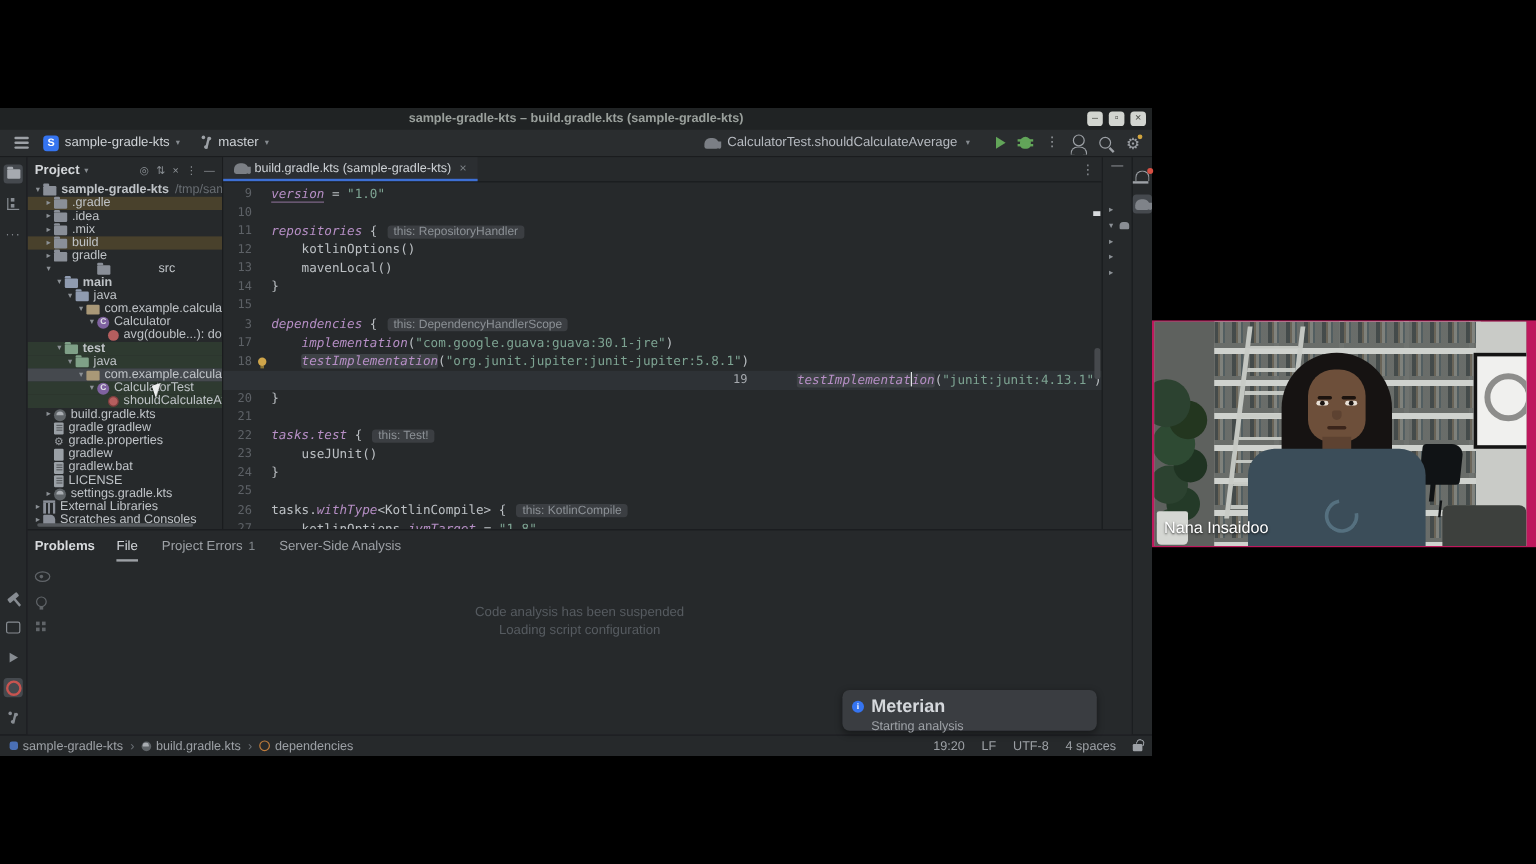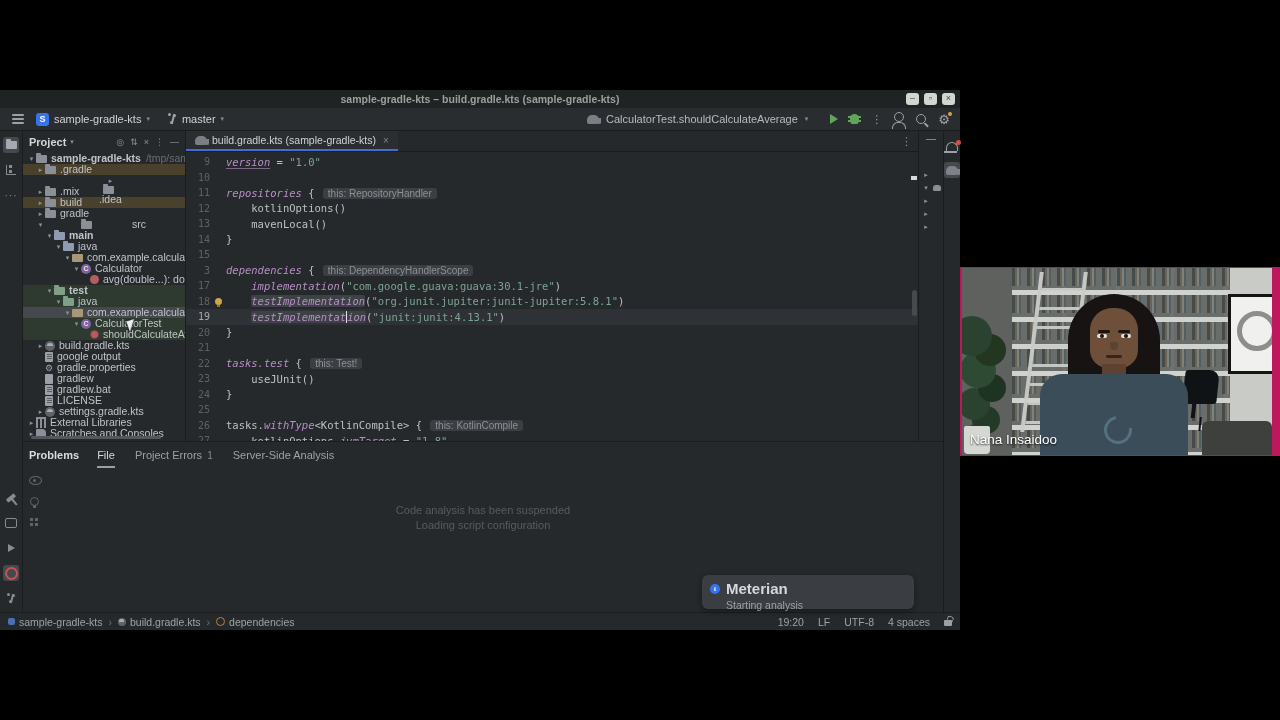--- a/index.html
+++ b/index.html
@@ -107,21 +107,21 @@
   
   .editor-col{flex:1;display:flex;flex-direction:column;min-width:0;position:relative;}
   .tabbar{height:20px;border-bottom:1px solid #1a1c1e;display:flex;align-items:stretch;flex:none;background:#26292b;}
   .tab{display:flex;align-items:center;gap:5px;padding:0 9px;font-size:10.5px;color:#ced2d6;
        background:#2b2e31;border-bottom:2px solid #3d6fd4;box-sizing:border-box;}
   .tab .close{color:#7d8287;font-size:10px;margin-left:2px;}
   .tab-kebab{margin-left:auto;color:#8b9095;font-size:11px;align-self:center;padding-right:6px;}
   .code{flex:1;position:relative;font-family:"DejaVu Sans Mono","Liberation Mono",monospace;
         font-size:10.5px;padding-top:2px;overflow:hidden;}
   .cline{display:flex;height:15.5px;align-items:center;}
-  .cline.current{background:#2e3236;}
+  .cline.current{background:#2e3236;justify-content:flex-end;}
   .cline.current .gut{color:#a6aaaf;}
   .gut{width:24px;text-align:right;color:#5d6166;flex:none;font-size:10px;}
   .bulbcol{width:16px;flex:none;display:flex;justify-content:center;}
   .bulb{width:7px;height:7px;border-radius:50%;background:#cfa54a;position:relative;}
   .bulb::after{content:"";position:absolute;left:2px;top:7px;width:3px;height:2px;background:#8a7434;}
   .ltext{white-space:pre;color:#bcc0c4;}
   .tok-p{color:#bcc0c4;}
   .tok-kw{color:#b78fc6;font-style:italic;}
   .tok-prop{color:#b78fc6;font-style:italic;border-bottom:1px solid rgba(183,143,198,.6);}
   .tok-str{color:#7da392;}
@@ -308,21 +308,21 @@
                 <span class="chev">▾</span>
                 <span class="tic tic-folder"></span>
                 <span class="tlabel">sample-gradle-kts</span>
                 <span class="tsuffix">/tmp/sample-gradl</span>
               </div>
               <div class="tree-row st-amber" style="padding-left: 13px;">
                 <span class="chev">▸</span>
                 <span class="tic tic-folder"></span>
                 <span class="tlabel">.gradle</span>
               </div>
-              <div class="tree-row" style="padding-left: 13px; flex-direction: column;">
+              <div class="tree-row" style="padding-left: 13px;">
                 <span class="chev">▸</span>
                 <span class="tic tic-folder"></span>
                 <span class="tlabel">.idea</span>
               </div>
               <div class="tree-row" style="padding-left: 13px;">
                 <span class="chev">▸</span>
                 <span class="tic tic-folder"></span>
                 <span class="tlabel">.mix</span>
               </div>
               <div class="tree-row st-amber" style="padding-left: 13px;">
@@ -391,21 +391,21 @@
                 <span class="tlabel">shouldCalculateAver</span>
               </div>
               <div class="tree-row" style="padding-left: 13px;">
                 <span class="chev">▸</span>
                 <span class="tic tic-gradle"></span>
                 <span class="tlabel">build.gradle.kts</span>
               </div>
               <div class="tree-row" style="padding-left: 13px;">
                 <span class="chev"></span>
                 <span class="tic tic-file"></span>
-                <span class="tlabel">google output</span>
+                <span class="tlabel">gradle gradlew</span>
               </div>
               <div class="tree-row" style="padding-left: 13px;">
                 <span class="chev"></span>
                 <span class="tic tic-glyph">⚙</span>
                 <span class="tlabel">gradle.properties</span>
               </div>
               <div class="tree-row" style="padding-left: 13px;">
                 <span class="chev"></span>
                 <span class="tic tic-shfile"></span>
                 <span class="tlabel">gradlew</span>

